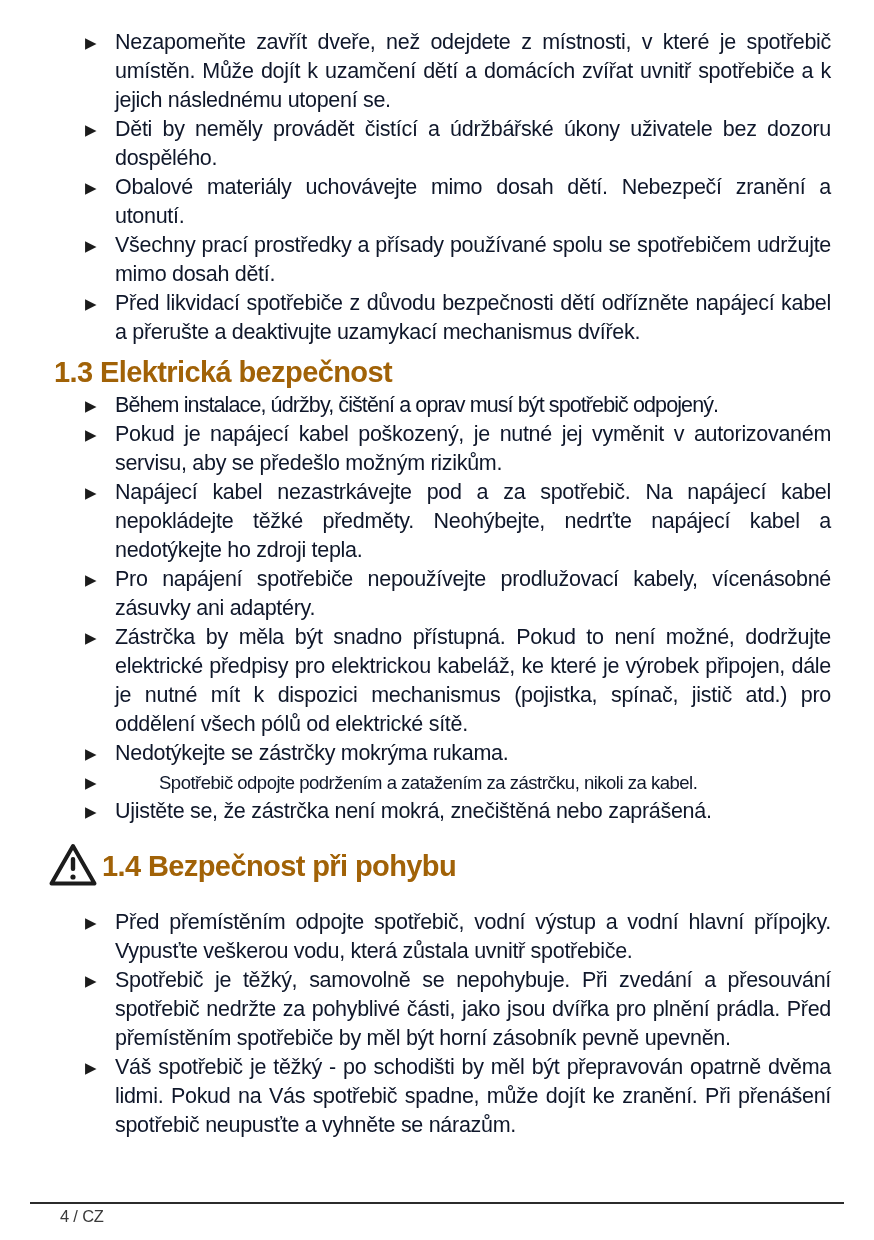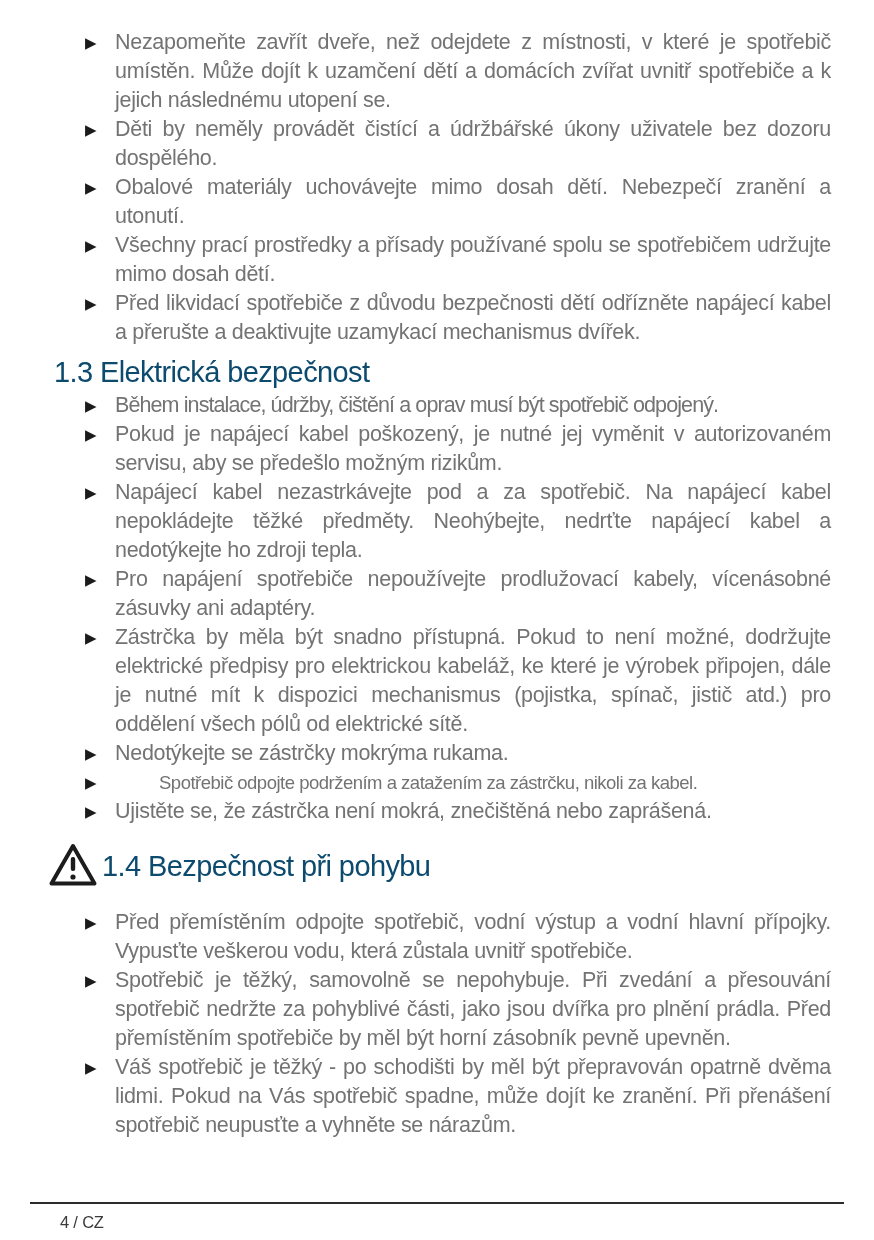--- a/index.html
+++ b/index.html
@@ -40,37 +40,37 @@
     color: #1b1b1b;
     user-select: none;
   }
   .t {
     flex: 1;
     margin: 0;
     font-size: 21.5px;
     line-height: 29px;
     letter-spacing: -0.3px;
     text-align: justify;
-    color: #737373;
+    color: #0f172a;
   }
   .t.tight {
     letter-spacing: -0.9px;
   }
   .t.small {
     font-size: 18.5px;
     letter-spacing: -0.5px;
     margin-left: 44px;
   }
   .h {
     margin: 9px 0 3px 0;
     font-size: 29px;
     line-height: 32px;
-    font-weight: normal;
+    font-weight: bold;
     letter-spacing: -0.6px;
-    color: #0c4a6e;
+    color: #a16207;
   }
   .h-row {
     display: flex;
     align-items: center;
     margin: 18px 0 20px -6px;
   }
   .h-row .h {
     margin: 0;
   }
   .warn {
@@ -80,21 +80,21 @@
   }
   .footer {
     position: absolute;
     left: 30px;
     right: 30px;
     top: 1202px;
     border-top: 2px solid #2b2b2b;
     display: flex;
     justify-content: space-between;
     align-items: center;
-    padding-top: 9px;
+    padding-top: 3px;
     font-size: 16.5px;
     color: #3a3a3a;
     letter-spacing: -0.2px;
   }
   .footer .left {
     padding-left: 30px;
   }
 </style>
 </head>
 <body>

